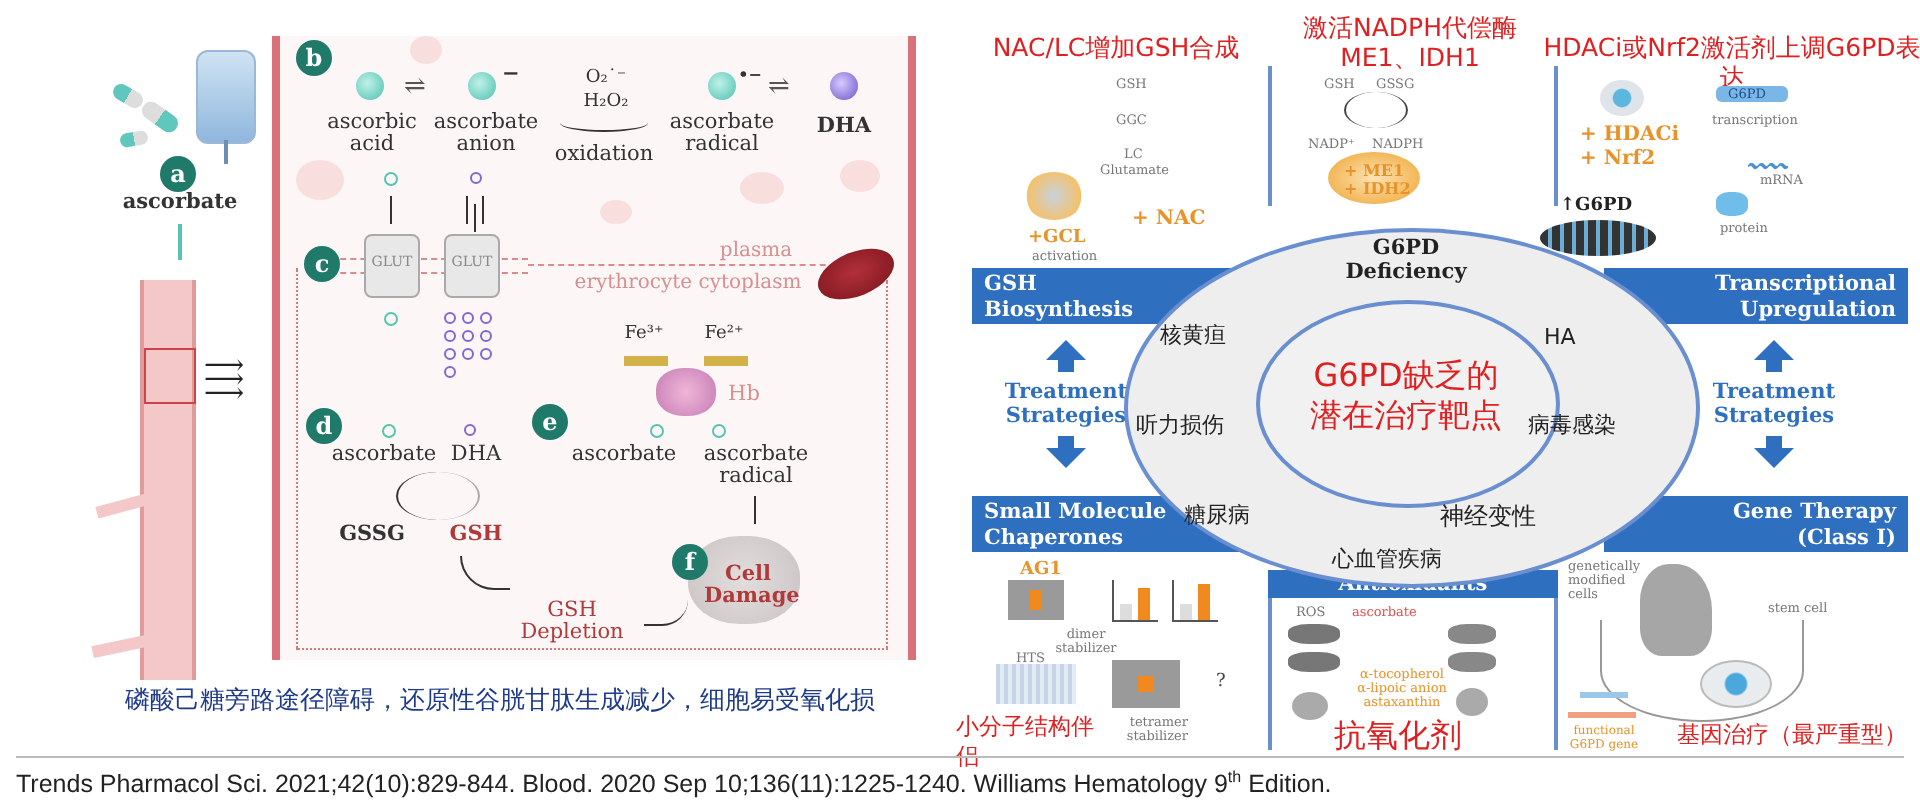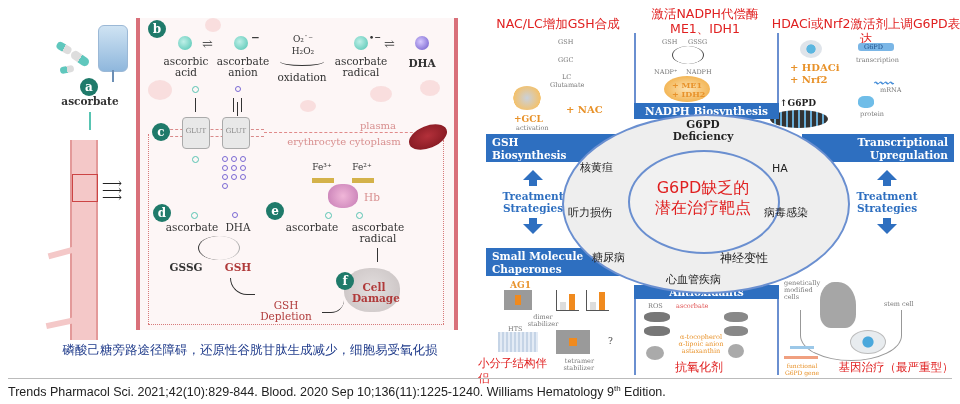--- a/index.html
+++ b/index.html
@@ -193,27 +193,28 @@
   <div class="abs" style="left:378px;top:43px;width:36px;height:8px;background:#7ab6e6;border-radius:3px;"></div>
   <div class="abs tiny" style="left:384px;top:43px;color:#1e4f8a;">G6PD</div>
   <div class="abs tiny" style="left:376px;top:56px;">transcription</div>
   <div class="abs" style="left:394px;top:74px;color:#4a90d9;font-size:10px;">〰〰</div>
   <div class="abs tiny" style="left:400px;top:86px;">mRNA</div>
   <div class="abs" style="left:378px;top:96px;width:16px;height:12px;background:#6fbde8;border-radius:40%;"></div>
   <div class="abs tiny" style="left:380px;top:110px;">protein</div>
   <div class="abs" style="left:300px;top:98px;font-size:9px;font-weight:bold;color:#222;">↑G6PD</div>
   <div class="abs" style="left:290px;top:110px;width:58px;height:18px;background:repeating-linear-gradient(90deg,#333 0 4px,#6aaed8 4px 6px);border-radius:50%;"></div>
 
-  <div class="abs bluebar" style="left:154px;top:103px;width:145px;height:16px;text-align:center;line-height:16px;">NADPH Biosynthesis</div>
   <div class="abs bluebar" style="left:6px;top:134px;width:134px;height:28px;padding:2px 6px;box-sizing:border-box;white-space:pre-line;">GSH
 Biosynthesis</div>
   <div class="abs bluebar" style="left:322px;top:134px;width:152px;height:28px;padding:2px 6px;box-sizing:border-box;text-align:right;white-space:pre-line;">Transcriptional
 Upregulation</div>
   <div class="abs bluebar" style="left:6px;top:248px;width:134px;height:28px;padding:2px 6px;box-sizing:border-box;white-space:pre-line;">Small Molecule
 Chaperones</div>
+  <div class="abs bluebar" style="left:322px;top:248px;width:152px;height:28px;padding:2px 6px;box-sizing:border-box;text-align:right;white-space:pre-line;">Gene Therapy
+(Class I)</div>
   <div class="abs bluebar" style="left:154px;top:285px;width:145px;height:14px;text-align:center;line-height:14px;">Antioxidants</div>
 
   <div class="abs" style="left:18px;top:170px;width:70px;">
     <div class="arrow-up" style="margin:0 auto;"></div>
     <div class="shaft" style="margin:0 auto;"></div>
     <div class="blue-text" style="white-space:pre-line;margin:4px 0;">Treatment
 Strategies</div>
     <div class="shaft" style="margin:0 auto;"></div>
     <div class="arrow-dn" style="margin:0 auto;"></div>
   </div>
@@ -269,21 +270,21 @@
   <div class="abs" style="left:196px;top:302px;font-size:6.5px;color:#e05050;">ascorbate</div>
   <div class="abs" style="left:164px;top:312px;width:26px;height:10px;background:#777;border-radius:40%;"></div>
   <div class="abs" style="left:164px;top:326px;width:26px;height:10px;background:#777;border-radius:40%;"></div>
   <div class="abs" style="left:166px;top:346px;width:18px;height:14px;background:#aaa;border-radius:50%;"></div>
   <div class="abs" style="left:244px;top:312px;width:24px;height:10px;background:#888;border-radius:40%;"></div>
   <div class="abs" style="left:244px;top:326px;width:24px;height:10px;background:#888;border-radius:40%;"></div>
   <div class="abs" style="left:248px;top:344px;width:16px;height:14px;background:#aaa;border-radius:50%;"></div>
   <div class="abs" style="left:190px;top:334px;width:62px;text-align:center;font-size:6.5px;line-height:7px;color:#e8922a;white-space:pre-line;">α-tocopherol
 α-lipoic anion
 astaxanthin</div>
-  <div class="abs red-title" style="left:184px;top:360px;width:70px;font-size:12px;">抗氧化剂</div>
+  <div class="abs red-title" style="left:184px;top:360px;width:70px;font-size:16px;">抗氧化剂</div>
 
   <div class="abs tiny" style="left:304px;top:280px;white-space:pre-line;line-height:7px;">genetically
 modified
 cells</div>
   <div class="abs" style="left:340px;top:282px;width:36px;height:46px;background:#a6a6a6;border-radius:40% 50% 30% 30%;"></div>
   <div class="abs tiny" style="left:404px;top:300px;">stem cell</div>
   <div class="abs" style="left:320px;top:310px;width:100px;height:50px;border:1.5px solid #333;border-top:none;border-radius:0 0 50% 50%;opacity:.5;"></div>
   <div class="abs" style="left:370px;top:330px;width:34px;height:22px;background:radial-gradient(circle,#4aa8dc 25%,#e8ecef 30%);border-radius:50%;border:1px solid #bbb;"></div>
   <div class="abs" style="left:310px;top:346px;width:24px;height:3px;background:#9cc8e8;"></div>
   <div class="abs" style="left:304px;top:356px;width:34px;height:3px;background:#f0a080;"></div>

